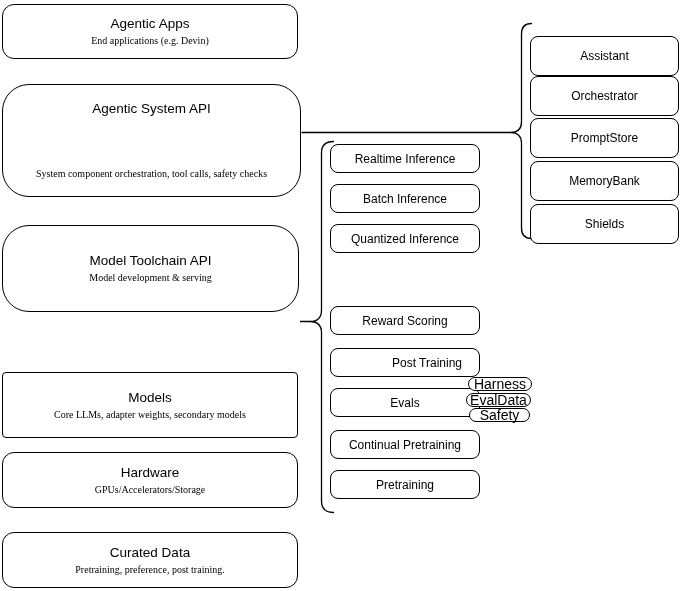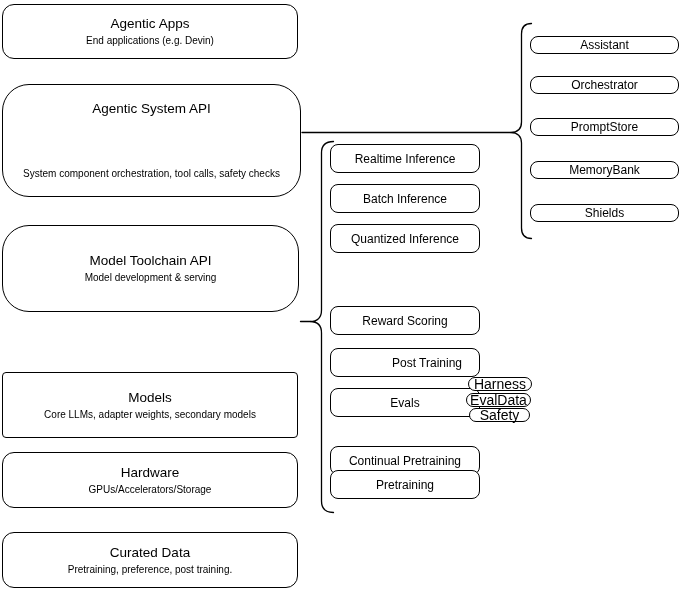--- a/index.html
+++ b/index.html
@@ -36,35 +36,36 @@
     box-sizing: border-box;
   }
   .layer-title {
     font-size: 13.5px;
     line-height: 16px;
   }
   .layer-sub {
     font-size: 10px;
     line-height: 12px;
     margin-top: 3px;
+    font-family: Liberation Serif, serif;
   }
   .node {
     position: absolute;
     border: 1.3px solid #000000;
     border-radius: 8px;
     background: #ffffff;
     display: flex;
     justify-content: center;
     align-items: center;
     font-size: 12px;
     white-space: nowrap;
     box-sizing: border-box;
   }
   .mid-node { left: 330px; width: 150px; height: 29px; }
-  .right-node { left: 530px; width: 149px; height: 18px; }
+  .right-node { left: 530px; width: 149px; height: 40px; }
   .pill {
     position: absolute;
     border: 1.2px solid #000000;
     border-radius: 8px;
     background: #ffffff;
     display: flex;
     justify-content: center;
     align-items: center;
     font-size: 14px;
     white-space: nowrap;
@@ -117,21 +118,21 @@
     <div class="layer-title">Curated Data</div>
     <div class="layer-sub">Pretraining, preference, post training.</div>
   </div>
 
   <div class="node mid-node" style="top:144px;">Realtime Inference</div>
   <div class="node mid-node" style="top:184px;">Batch Inference</div>
   <div class="node mid-node" style="top:224px;">Quantized Inference</div>
   <div class="node mid-node" style="top:306px;">Reward Scoring</div>
   <div class="node mid-node" style="top:348px;padding-left:44px;">Post Training</div>
   <div class="node mid-node" style="top:388px;">Evals</div>
-  <div class="node mid-node" style="top:446px;">Continual Pretraining</div>
+  <div class="node mid-node" style="top:430px;">Continual Pretraining</div>
   <div class="node mid-node" style="top:470px;">Pretraining</div>
 
   <div class="pill" style="left:468px; top:377px; width:64px; height:14px;">Harness</div>
   <div class="pill" style="left:466px; top:393px; width:65px; height:14px;">EvalData</div>
   <div class="pill" style="left:469px; top:408px; width:61px; height:14px;">Safety</div>
 
   <div class="node right-node" style="top:36px;">Assistant</div>
   <div class="node right-node" style="top:76px;">Orchestrator</div>
   <div class="node right-node" style="top:118px;">PromptStore</div>
   <div class="node right-node" style="top:161px;">MemoryBank</div>

